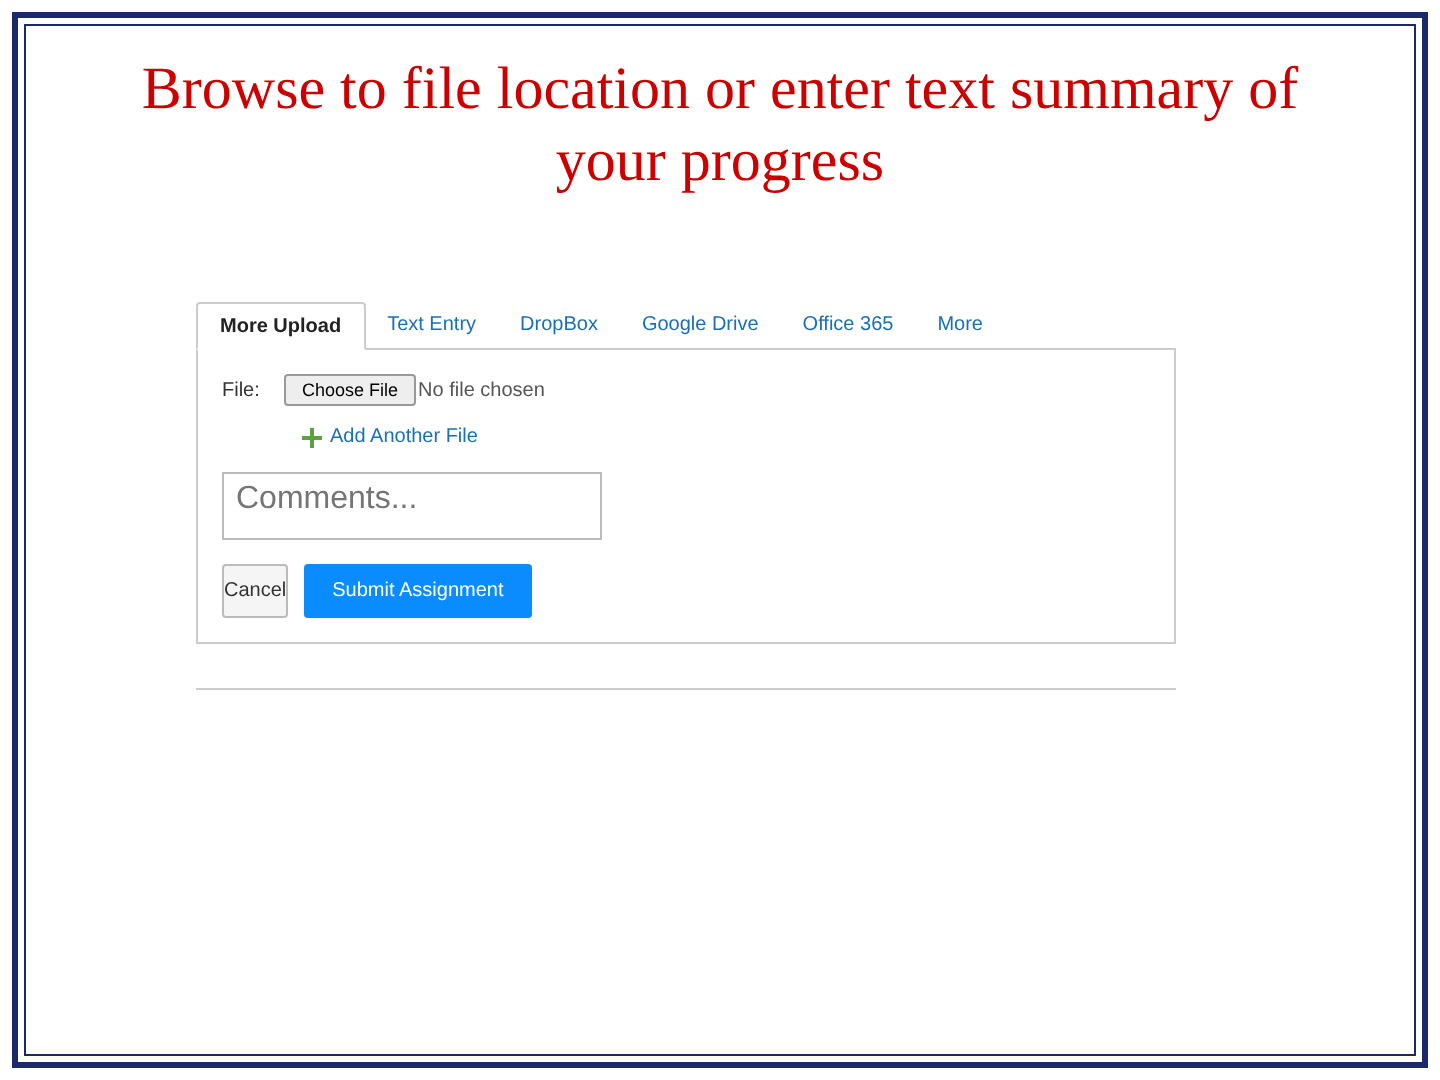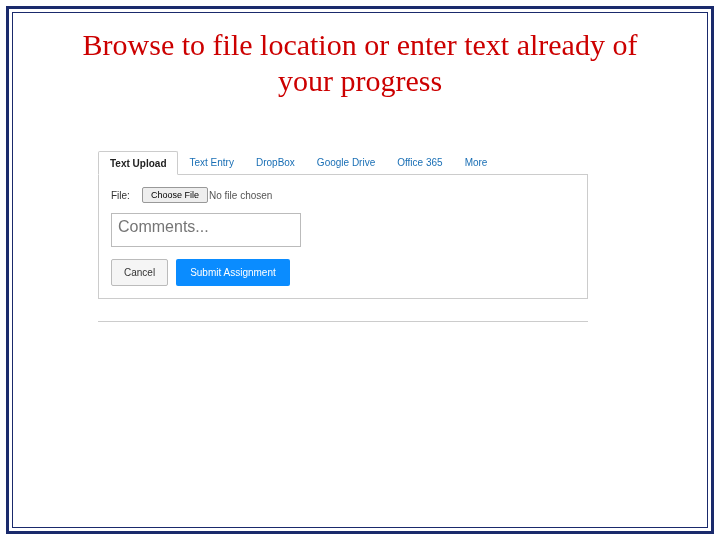--- a/index.html
+++ b/index.html
@@ -112,21 +112,21 @@
     resize: none;
     margin-bottom: 12px;
     display: block;
   }
   .btn-row { display: flex; gap: 8px; }
   .cancel-btn {
     border: 1px solid #bbb;
     background: #f5f5f5;
     color: #333;
     font-size: 10px;
-    padding: 6px 12px;
+    padding: 6px 0;
     border-radius: 2px;
     cursor: pointer;
   }
   .submit-btn {
     border: none;
     background: #0a8cff;
     color: #fff;
     font-weight: 400;
     font-size: 10px;
     padding: 8px 14px;
@@ -137,40 +137,44 @@
     border: none;
     border-top: 1px solid #ccc;
     margin-top: 22px;
   }
 </style>
 </head>
 <body>
 
 <div class="outer-frame">
   <div class="inner-frame">
-    <h1 class="slide-title">Browse to file location or enter text already of your progress</h1>
+    <h1 class="slide-title">Browse to file location or enter text summary of your progress</h1>
 
     <div class="panel-wrap">
       <div class="tabs">
-        <div class="tab active">Text Upload</div>
+        <div class="tab active">More Upload</div>
         <div class="tab">Text Entry</div>
         <div class="tab">DropBox</div>
         <div class="tab">Google Drive</div>
         <div class="tab">Office 365</div>
         <div class="tab">More</div>
       </div>
 
       <div class="upload-box">
 
         <div class="file-row">
           <span class="file-label">File:</span>
           <button class="choose-btn">Choose File</button>
           <span class="no-file">No file chosen</span>
         </div>
 
+        <div class="add-row">
+          <span class="plus-ic"></span>
+          <span>Add Another File</span>
+        </div>
 
         <textarea class="comments" placeholder="Comments..." style=""></textarea>
 
         <div class="btn-row">
           <button class="cancel-btn">Cancel</button>
           <button class="submit-btn">Submit Assignment</button>
         </div>
       </div>
 
       <hr class="hr-below">

